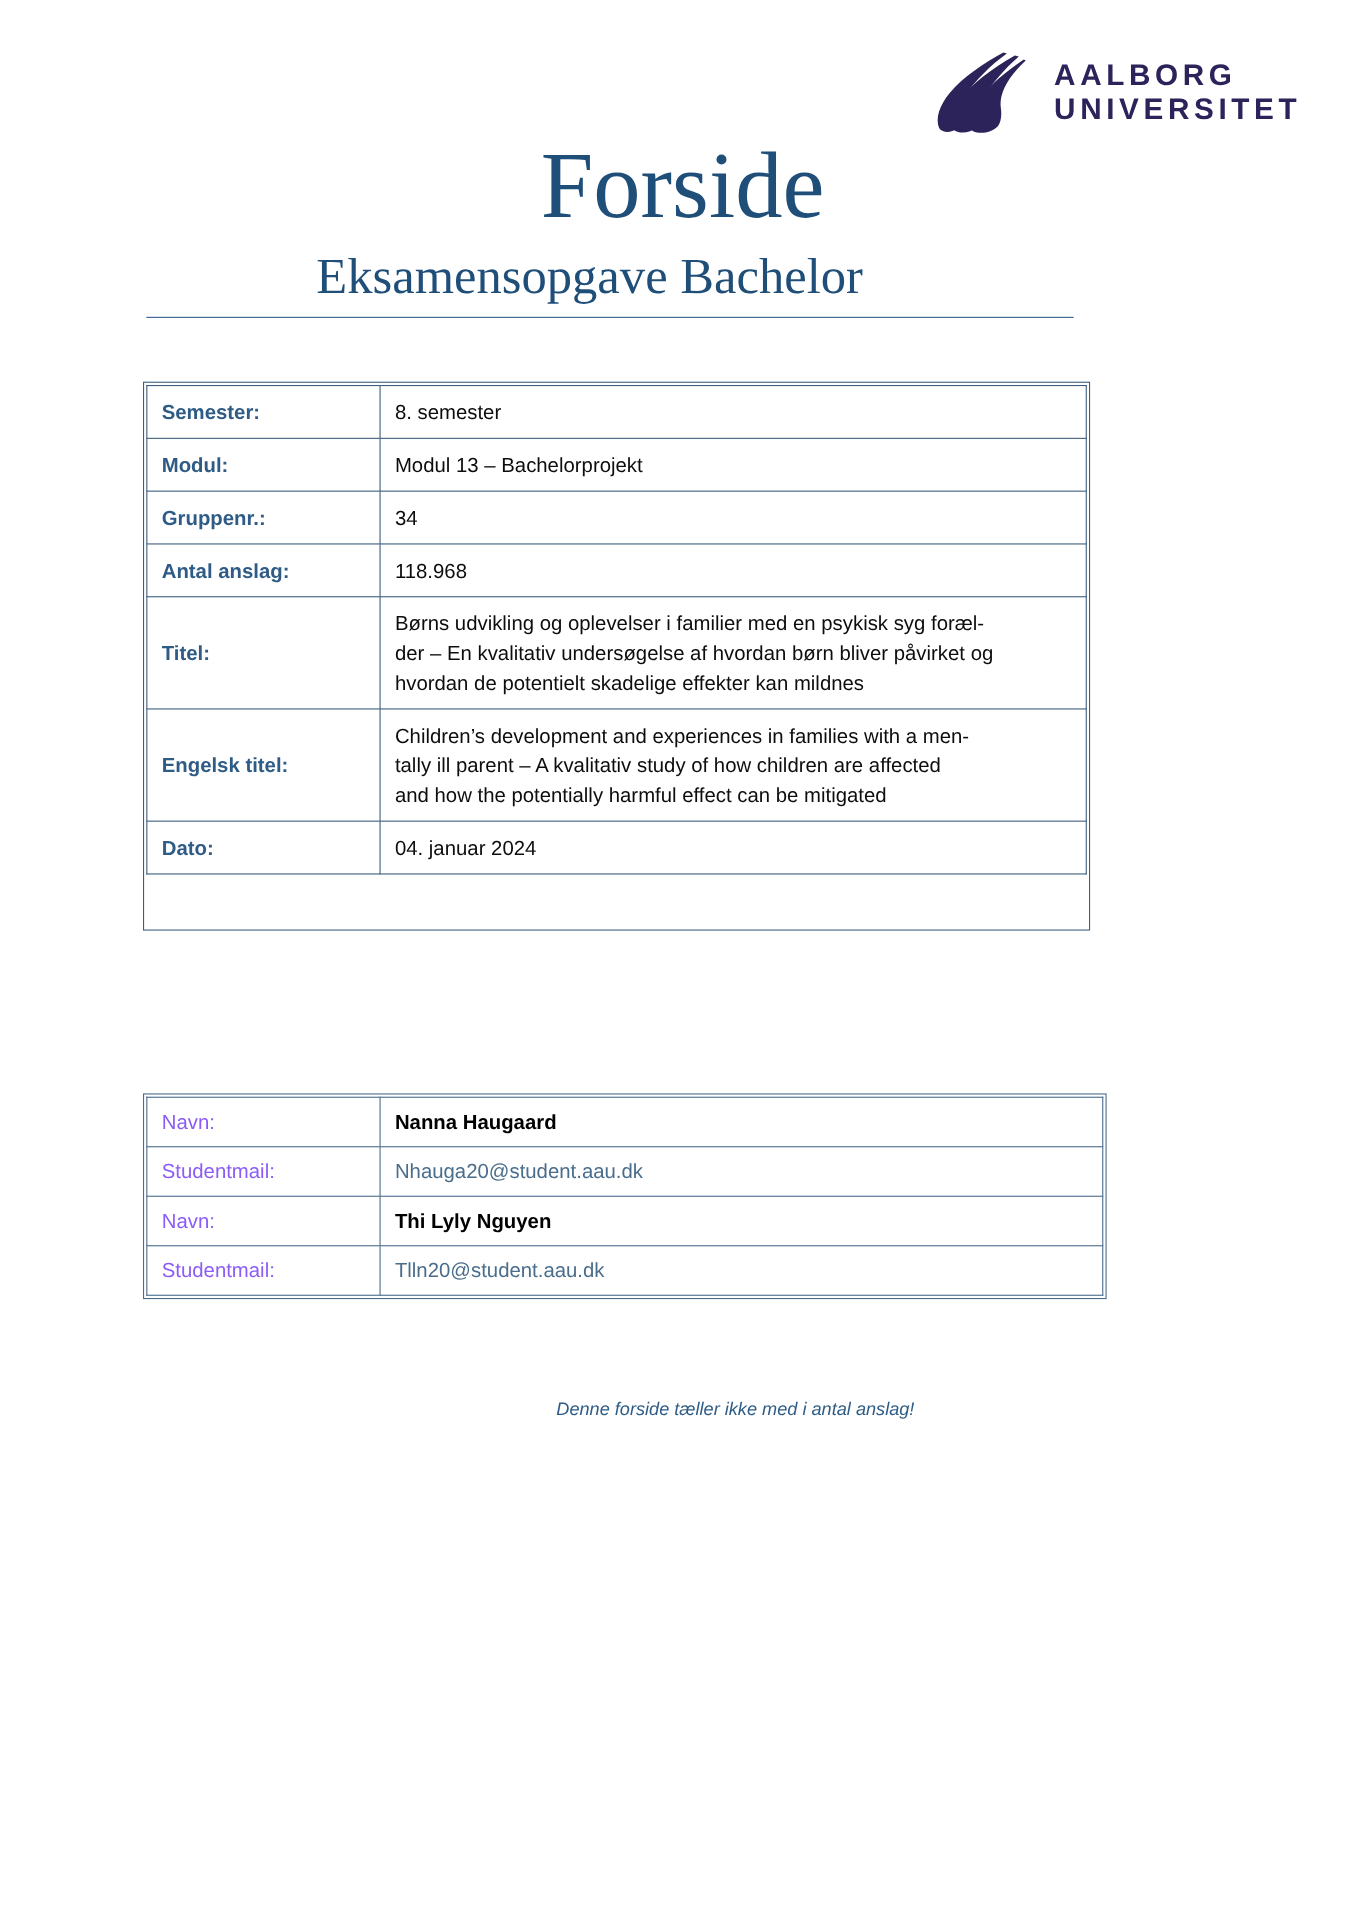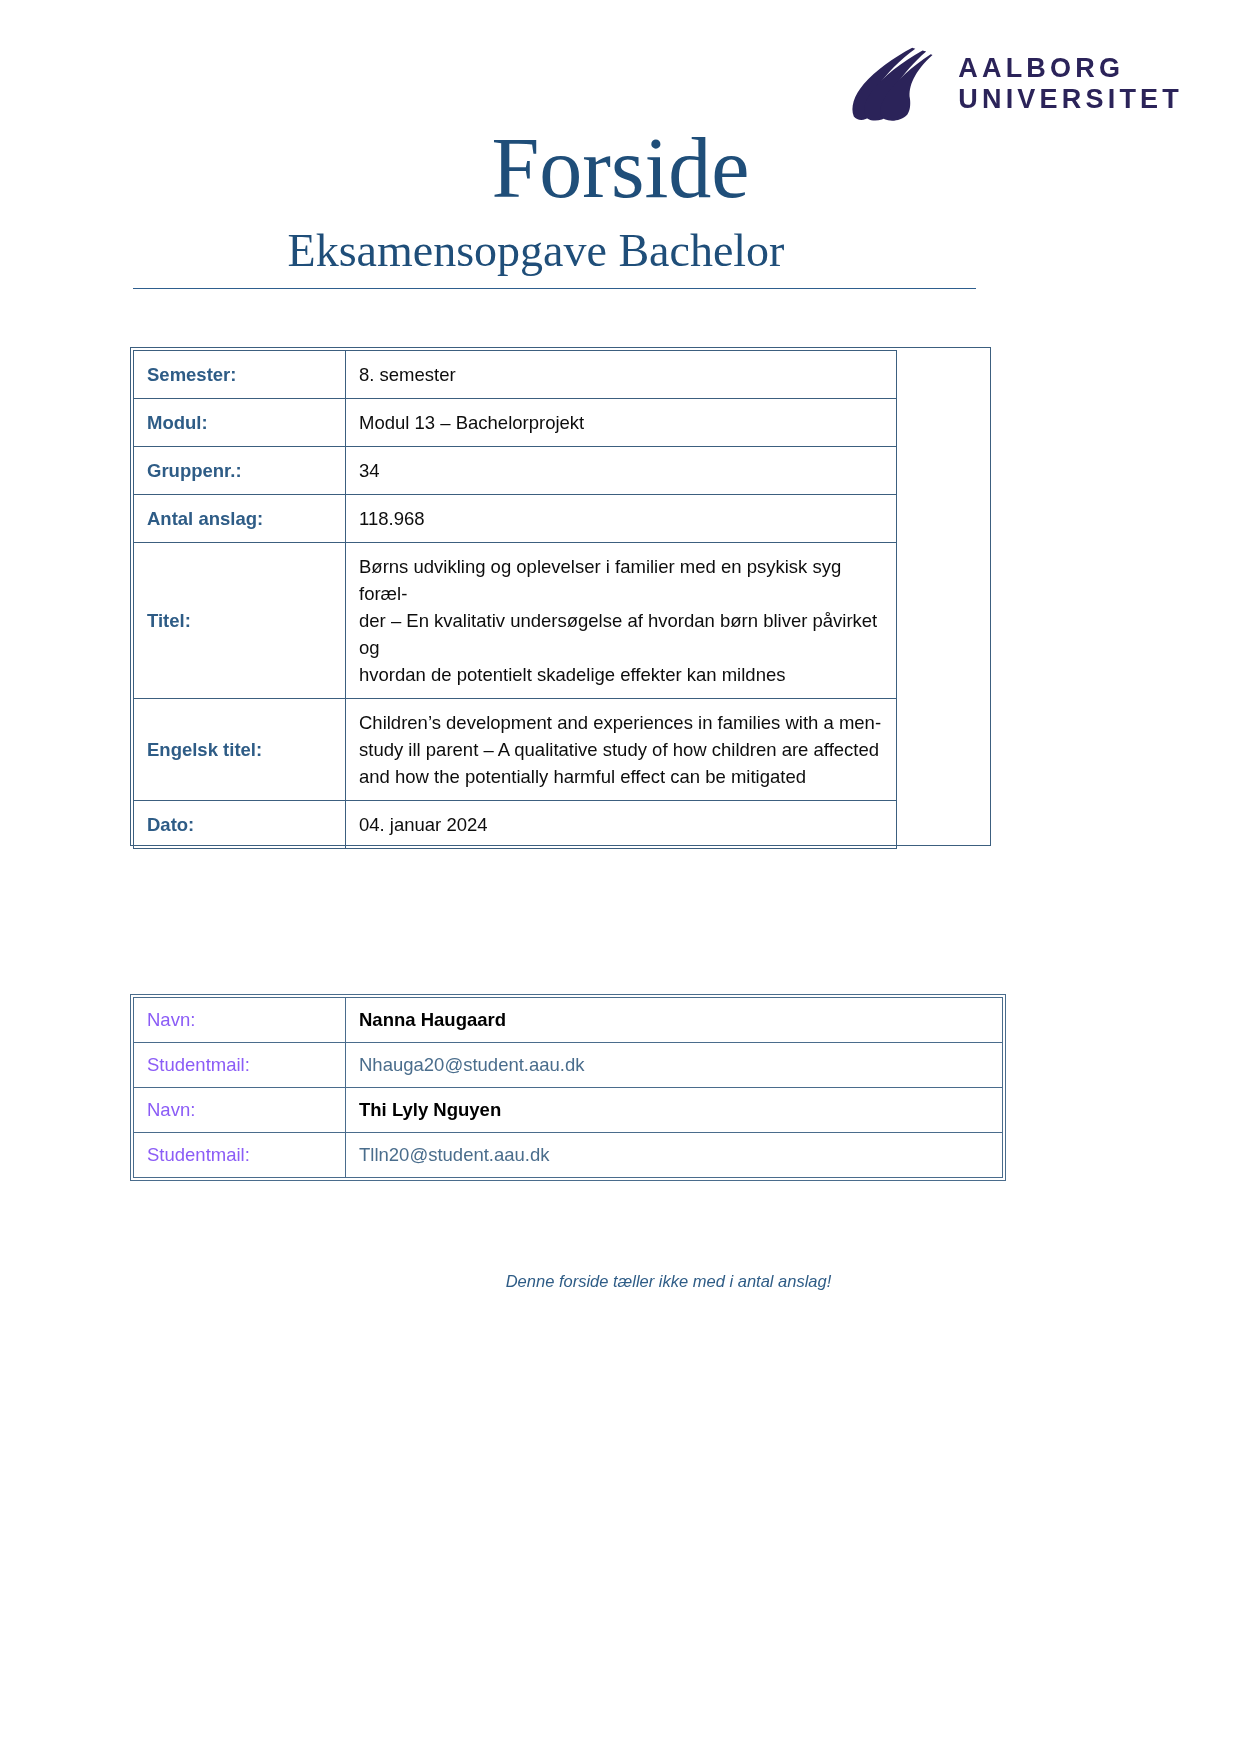--- a/index.html
+++ b/index.html
@@ -81,21 +81,21 @@
     width: 843px;
     height: 0;
     border-top: 1.6px solid #2e5e8e;
   }
 
   
   .info-table {
     position: absolute;
     left: 133px;
     top: 350px;
-    width: 764px;
+    width: 855px;
     border-collapse: collapse;
     table-layout: fixed;
   }
   .info-table td {
     border: 1px solid #3c5f7f;
     padding: 10px 13px;
     vertical-align: middle;
     font-size: 18.5px;
     line-height: 1.46;
   }
@@ -199,21 +199,21 @@
       </tr>
       <tr>
         <td class="lbl">Titel:</td>
         <td class="val cell-multiline">Børns udvikling og oplevelser i familier med en psykisk syg foræl-
 der – En kvalitativ undersøgelse af hvordan børn bliver påvirket og
 hvordan de potentielt skadelige effekter kan mildnes</td>
       </tr>
       <tr>
         <td class="lbl">Engelsk titel:</td>
         <td class="val cell-multiline">Children’s development and experiences in families with a men-
-study ill parent – A qualitative study of how children are affected
+tally ill parent – A kvalitativ study of how children are affected
 and how the potentially harmful effect can be mitigated</td>
       </tr>
       <tr>
         <td class="lbl">Dato:</td>
         <td class="val">04. januar 2024</td>
       </tr>
     </tbody>
   </table>
   <div class="tbl-frame" id="info-frame" style="left: 130px; top: 347px; width: 859px; height: 497px; border-color: rgb(60, 95, 127);"></div>
 

